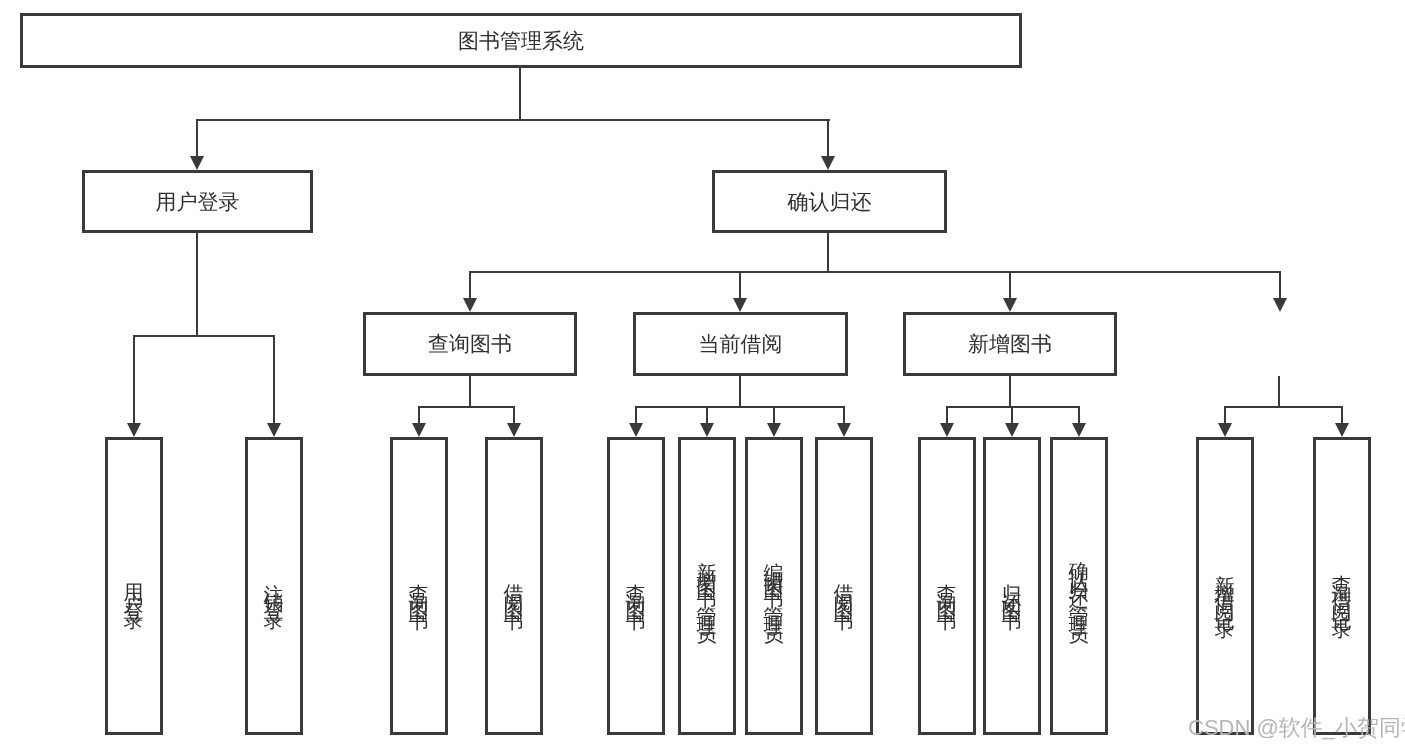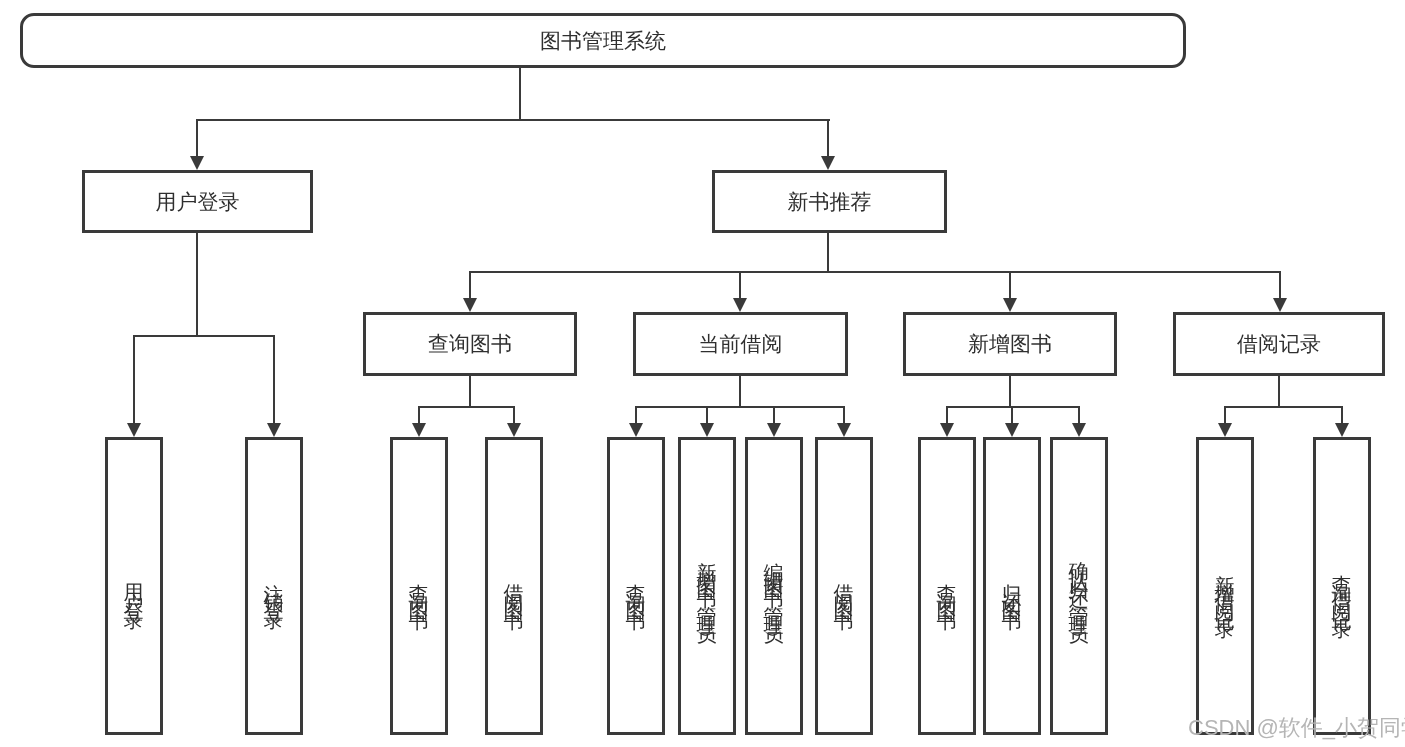--- a/index.html
+++ b/index.html
@@ -60,31 +60,31 @@
     color: var(--wm, #b5b5b5);
     white-space: nowrap;
     z-index: 5;
   }
 </style>
 </head>
 <body>
 
 <div class="stage">
 
-  <div class="box" style="left:20px; top:13px; width:1166px; height:55px;border-radius:14px;">图书管理系统</div>
+  <div class="box" style="left:20px; top:13px; width:1002px; height:55px;">图书管理系统</div>
 
   <div class="v" style="left:519px; top:68px;  height:52px;"></div>
   <div class="h" style="left:196px; top:119px; width:634px;"></div>
   <div class="v" style="left:196px; top:120px; height:36px;"></div>
   <div class="arr" style="left:190px; top:156px;"></div>
   <div class="v" style="left:827px; top:120px; height:36px;"></div>
   <div class="arr" style="left:821px; top:156px;"></div>
 
   <div class="box" style="left:82px; top:170px; width:231px; height:63px;">用户登录</div>
-  <div class="box" style="left:712px; top:170px; width:235px; height:63px;">新书推荐</div>
+  <div class="box" style="left:712px; top:170px; width:235px; height:63px;">确认归还</div>
 
   <div class="v" style="left:196px; top:233px; height:103px;"></div>
   <div class="h" style="left:133px; top:335px; width:142px;"></div>
   <div class="v" style="left:133px; top:336px; height:87px;"></div>
   <div class="arr" style="left:127px; top:423px;"></div>
   <div class="v" style="left:273px; top:336px; height:87px;"></div>
   <div class="arr" style="left:267px; top:423px;"></div>
 
   <div class="v" style="left:827px; top:233px; height:39px;"></div>
   <div class="h" style="left:469px; top:271px; width:812px;"></div>
@@ -93,21 +93,20 @@
   <div class="v" style="left:739px; top:272px; height:27px;"></div>
   <div class="arr" style="left:733px; top:298px;"></div>
   <div class="v" style="left:1009px; top:272px; height:27px;"></div>
   <div class="arr" style="left:1003px; top:298px;"></div>
   <div class="v" style="left:1279px; top:272px; height:27px;"></div>
   <div class="arr" style="left:1273px; top:298px;"></div>
 
   <div class="box" style="left:363px; top:312px; width:214px; height:64px;">查询图书</div>
   <div class="box" style="left:633px; top:312px; width:215px; height:64px;">当前借阅</div>
   <div class="box" style="left:903px; top:312px; width:214px; height:64px;">新增图书</div>
-  <div class="box" style="left:1173px; top:312px; width:212px; height:64px;">借阅记录</div>
 
   <div class="v" style="left:469px; top:376px; height:32px;"></div>
   <div class="h" style="left:418px; top:406px; width:97px;"></div>
   <div class="v" style="left:418px; top:407px; height:17px;"></div>
   <div class="arr" style="left:412px; top:423px;"></div>
   <div class="v" style="left:513px; top:407px; height:17px;"></div>
   <div class="arr" style="left:507px; top:423px;"></div>
 
   <div class="v" style="left:739px; top:376px; height:32px;"></div>
   <div class="h" style="left:635px; top:406px; width:210px;"></div>

